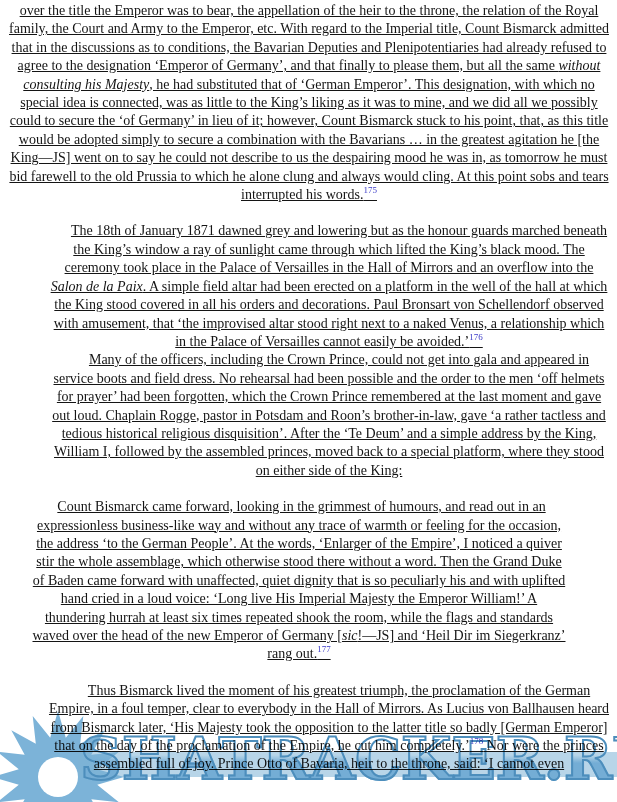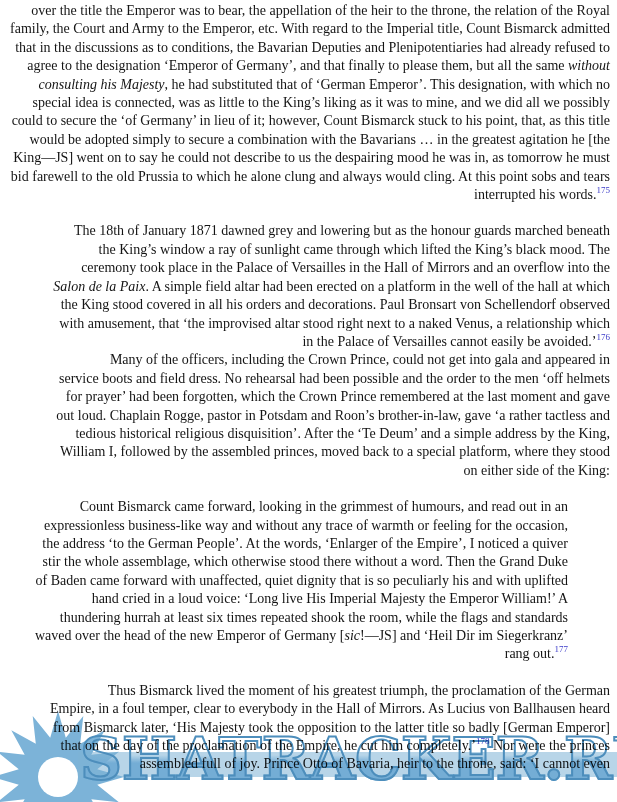--- a/index.html
+++ b/index.html
@@ -15,21 +15,22 @@
   body{
     width:617px;height:802px;
     background:var(--background);
     overflow:hidden;position:relative;
     font-family:"Liberation Serif","DejaVu Serif",serif;
   }
   .page{position:absolute;inset:0;background:var(--background);}
   .text-block{
     position:absolute;left:8px;top:2px;width:602px;
     font-size:14px;line-height:18.4px;color:var(--text);
-    text-align:right;
+    text-align:center;
+    text-decoration:underline;
   }
   .text-block p{margin:0;}
   .text-block p.gap{margin-top:18px;}
   .text-block p.indent{text-indent:20px;margin-left:40px;}
   .text-block p.quote{margin-left:22px;margin-right:42px;text-indent:5px;}
   sup.fn{
     color:var(--footnote-link);
     font-size:9px;line-height:0;vertical-align:super;
     cursor:pointer;
   }

